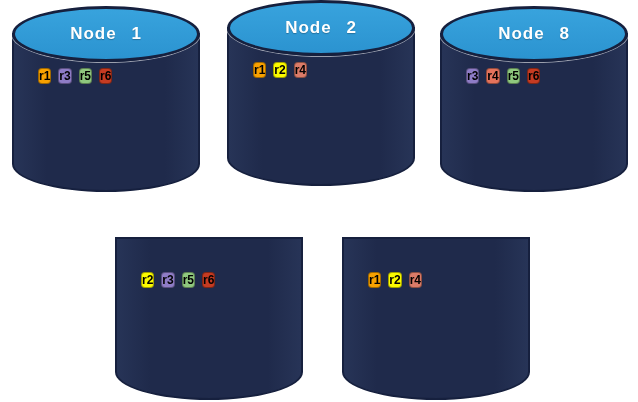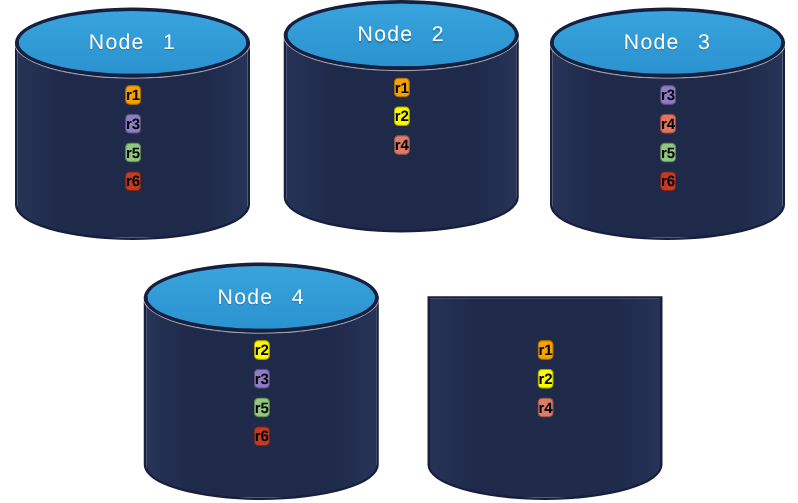--- a/index.html
+++ b/index.html
@@ -44,34 +44,34 @@
     border: 3px solid #16203e;
     border-radius: 50%;
     box-sizing: border-box;
     display: flex;
     align-items: center;
     justify-content: center;
     box-shadow: 0 0 0 1px rgba(255,255,255,0.55);
   }
   .node-title {
     color: #ffffff;
-    font-weight: normal;
+    font-weight: bold;
     font-size: 17px;
     letter-spacing: 1px;
     word-spacing: 9px;
     text-shadow: 0 1px 1px rgba(0,0,0,0.25);
     white-space: nowrap;
   }
   .bars {
     position: absolute;
     top: 62px;
     left: 26px;
     right: 25px;
     display: flex;
-    flex-direction: column;
+    flex-direction: row;
     gap: 7px;
     align-items: center;
   }
   .replica-bar {
     height: 16px;
     border-radius: 4px;
     border: 1px solid rgba(0,0,0,0.35);
     box-sizing: border-box;
     display: flex;
     align-items: center;
@@ -130,43 +130,40 @@
       </div>
       <div class="replica-bar" style="background-color: rgb(219, 123, 104);">
         <span class="replica-label">r4</span>
       </div>
     </div>
   </div>
 
   <div class="cylinder pos-n3">
     <div class="cyl-body"></div>
     <div class="cyl-top">
-      <span class="node-title">Node 3</span>
+      <span class="node-title">Node 8</span>
     </div>
     <div class="bars">
       <div class="replica-bar" style="background-color: rgb(142, 124, 198);">
         <span class="replica-label">r3</span>
       </div>
       <div class="replica-bar" style="background-color: rgb(228, 115, 92);">
         <span class="replica-label">r4</span>
       </div>
       <div class="replica-bar" style="background-color: rgb(143, 200, 126);">
         <span class="replica-label">r5</span>
       </div>
       <div class="replica-bar" style="background-color: rgb(197, 59, 34);">
         <span class="replica-label">r6</span>
       </div>
     </div>
   </div>
 
   <div class="cylinder bottom-row pos-n4">
     <div class="cyl-body"></div>
-    <div class="cyl-top">
-      <span class="node-title">Node 4</span>
-    </div>
     <div class="bars">
       <div class="replica-bar" style="background-color: rgb(251, 251, 0);">
         <span class="replica-label">r2</span>
       </div>
       <div class="replica-bar" style="background-color: rgb(142, 124, 198);">
         <span class="replica-label">r3</span>
       </div>
       <div class="replica-bar" style="background-color: rgb(143, 200, 126);">
         <span class="replica-label">r5</span>
       </div>

